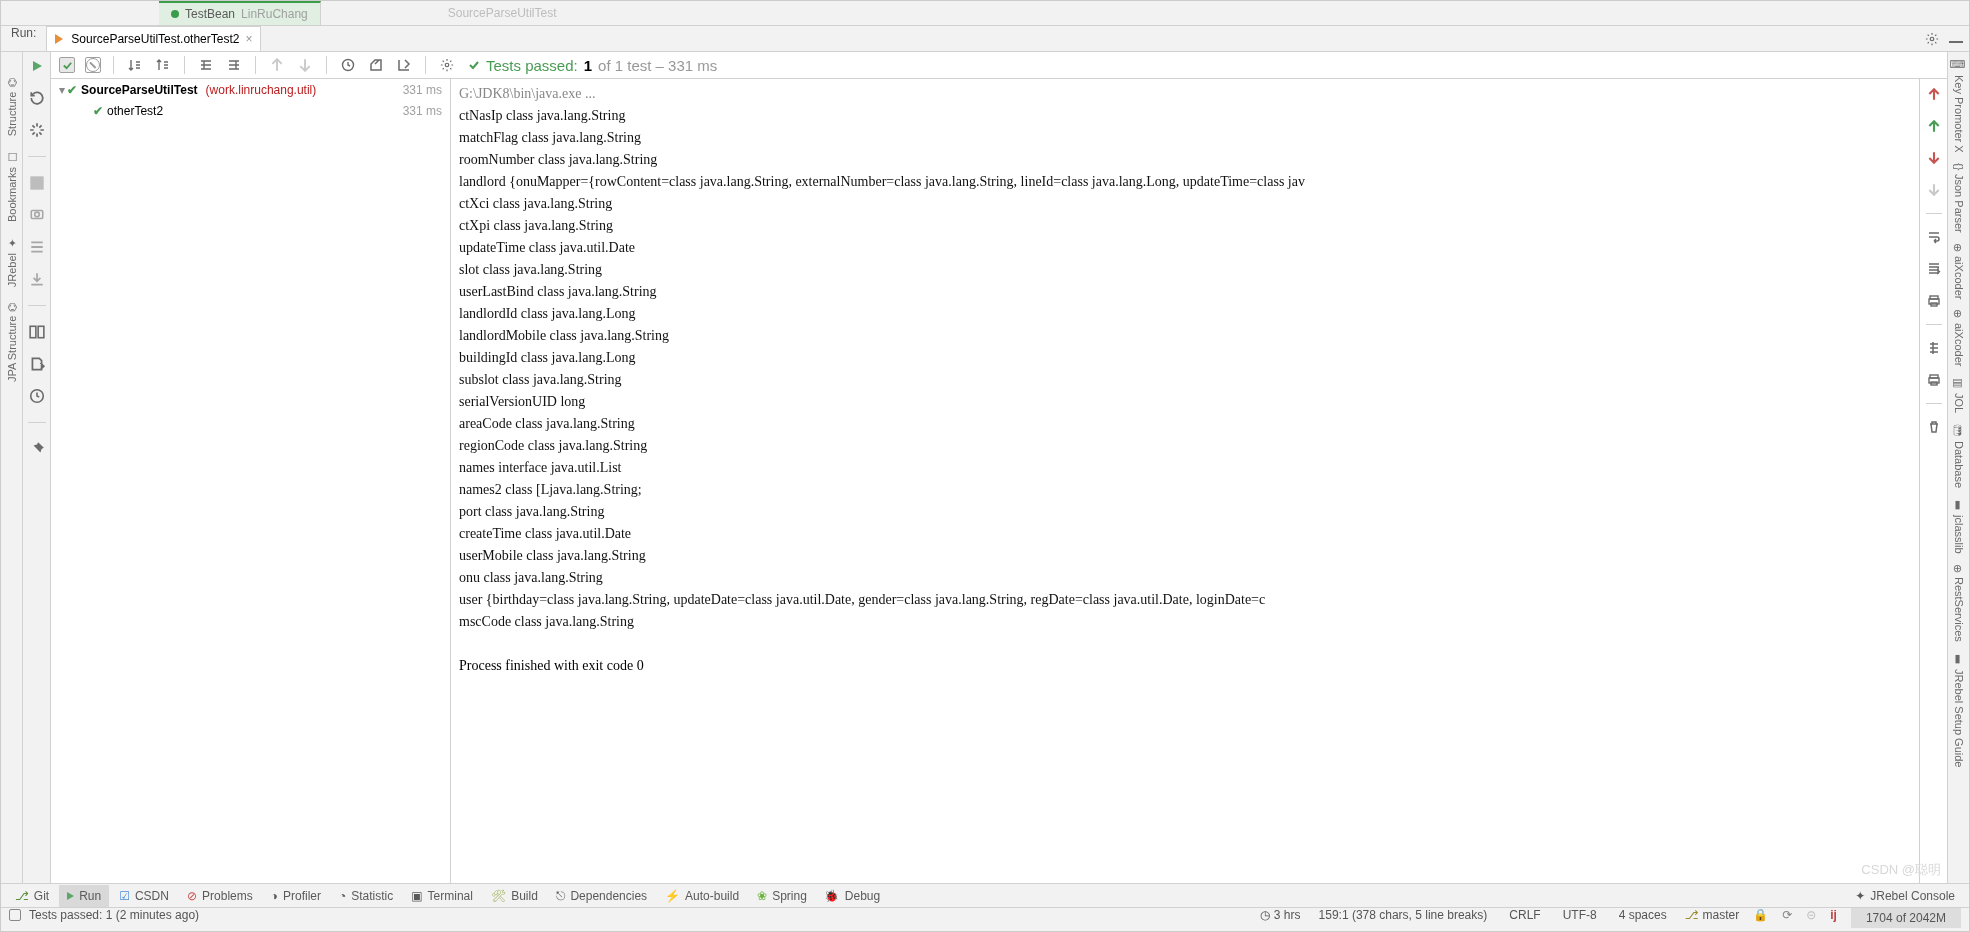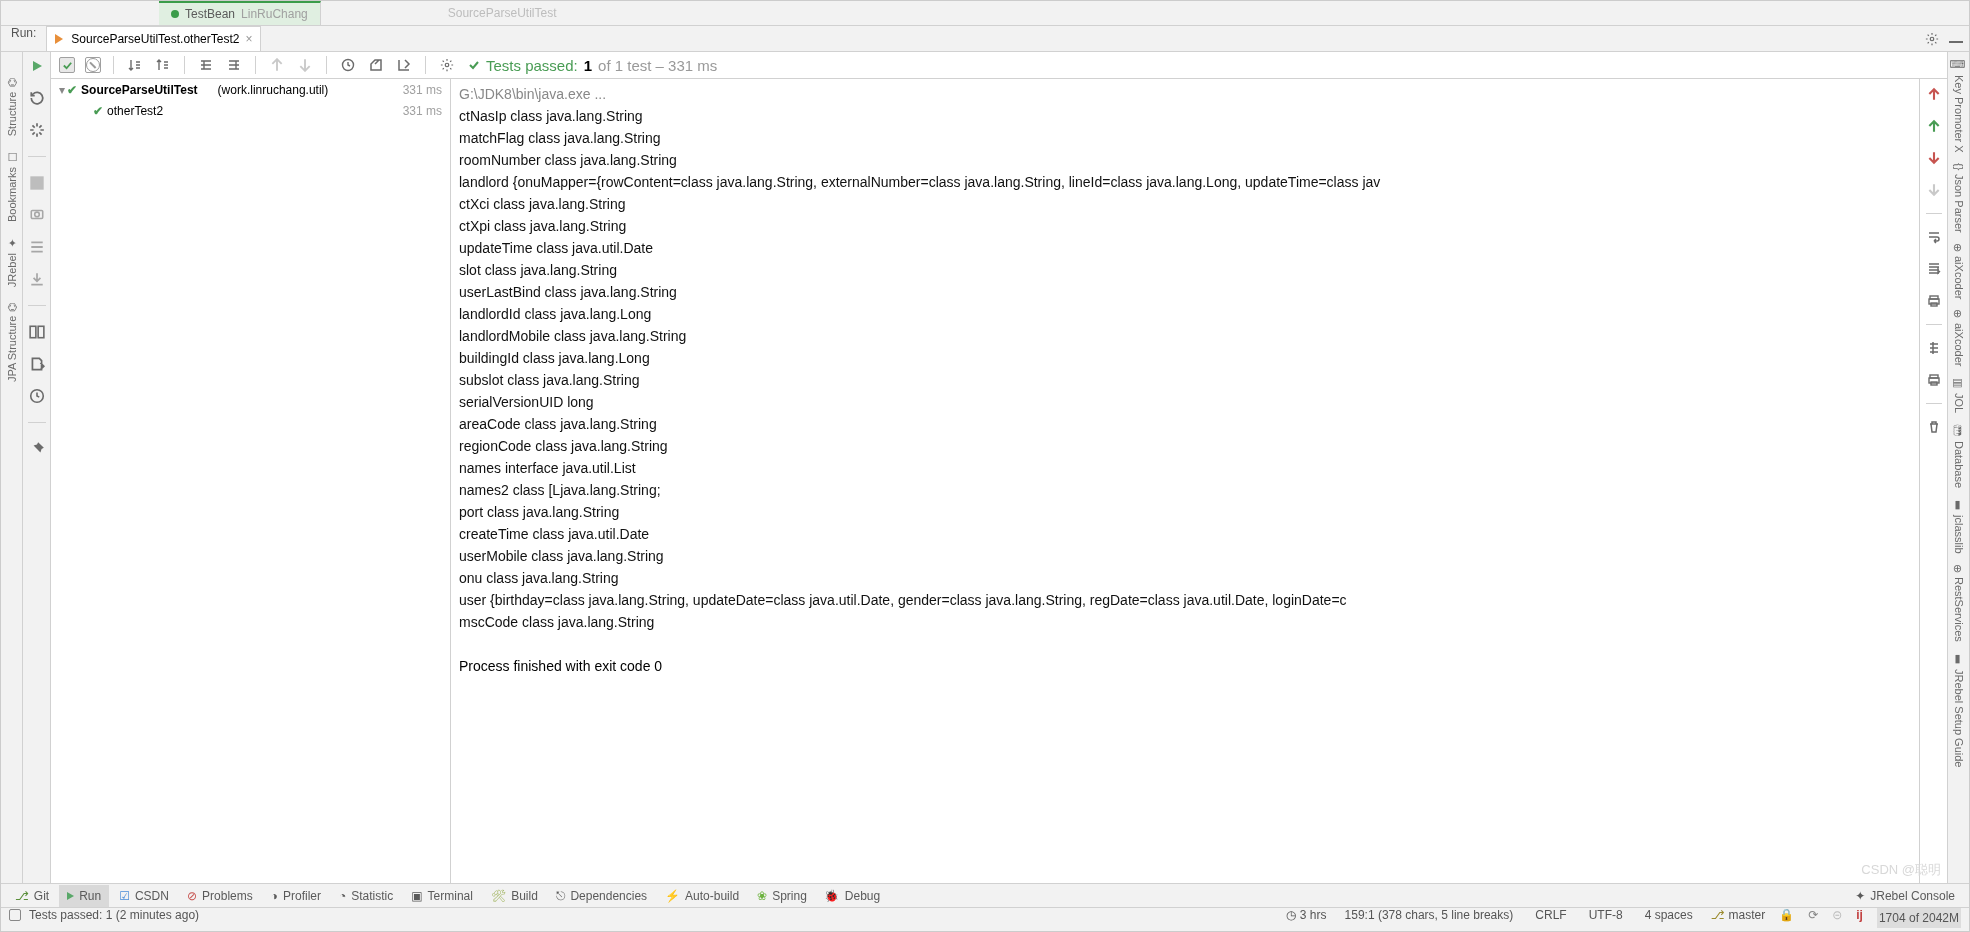--- a/index.html
+++ b/index.html
@@ -79,26 +79,26 @@
   .tests-summary .rest{color:#999}
 
   .run-split{flex:1;display:flex;min-height:0}
 
   
   .tree{width:400px;border-right:1px solid var(--border);background:#fff;overflow:auto;font-size:12px}
   .tree .row{display:flex;align-items:center;height:21px;padding:0 6px;position:relative}
   .tree .caret{width:10px;text-align:center;color:#888}
   .tree .chk{color:var(--green);font-weight:bold;margin-right:4px}
   .tree .name{white-space:nowrap;overflow:hidden;text-overflow:ellipsis}
-  .tree .loc{color:#000000;margin-left:20px}
+  .tree .loc{color:#b91c1c;margin-left:8px}
   .tree .time{position:absolute;right:8px;color:#a0a0a0}
 
   
   .console-wrap{flex:1;display:flex;min-width:0}
-  .console{flex:1;background:#fff;font-family:Liberation Sans, sans-serif;font-size:14px;line-height:22px;padding:4px 8px 20px 8px;white-space:pre;overflow:hidden;color:#111}
+  .console{flex:1;background:#fff;font-family:Liberation Serif, serif;font-size:14px;line-height:22px;padding:4px 8px 20px 8px;white-space:pre;overflow:hidden;color:#111}
   .console .cmd{color:#888}
   .console .exit{color:#000}
   .console-tools{width:28px;border-left:1px solid var(--border);background:#fff;display:flex;flex-direction:column;align-items:center;padding-top:6px;gap:14px;color:#6b6b6b}
   .console-tools .up1{color:var(--red)}
   .console-tools .up2{color:var(--green)}
   .console-tools .dn1{color:var(--red)}
   .thin{width:16px;height:1px;background:var(--border)}
   .console-tools svg{width:14px;height:14px}
 
   
@@ -109,21 +109,21 @@
   .play-sm{width:0;height:0;border-left:7px solid #59a869;border-top:4.5px solid transparent;border-bottom:4.5px solid transparent}
   .bug{color:#9a9a9a}
   .spring-leaf{color:#6db33f}
   .build-hammer{color:#9fb35b}
 
   
   .status{height:24px;background:var(--status-bg);border-top:1px solid var(--border);display:flex;align-items:flex-start;padding:0 8px;gap:14px;font-size:12px;color:#555}
   .status .left{flex:1;display:flex;align-items:center;gap:8px}
   .status .sq{width:12px;height:12px;border:1.5px solid #888;border-radius:2px}
   .status .chip{padding:0 4px}
-  .mem{background:#ddd;padding:0 2px;height:20px;display:flex;align-items:center}
+  .mem{background:#ddd;padding:0 15px;height:20px;display:flex;align-items:center}
   .master{display:flex;align-items:center;gap:4px}
 
 </style>
 </head>
 <body>
 
 <div class="frame">
 
   <div class="top-tabs">
     <div style="width:158px"></div>

